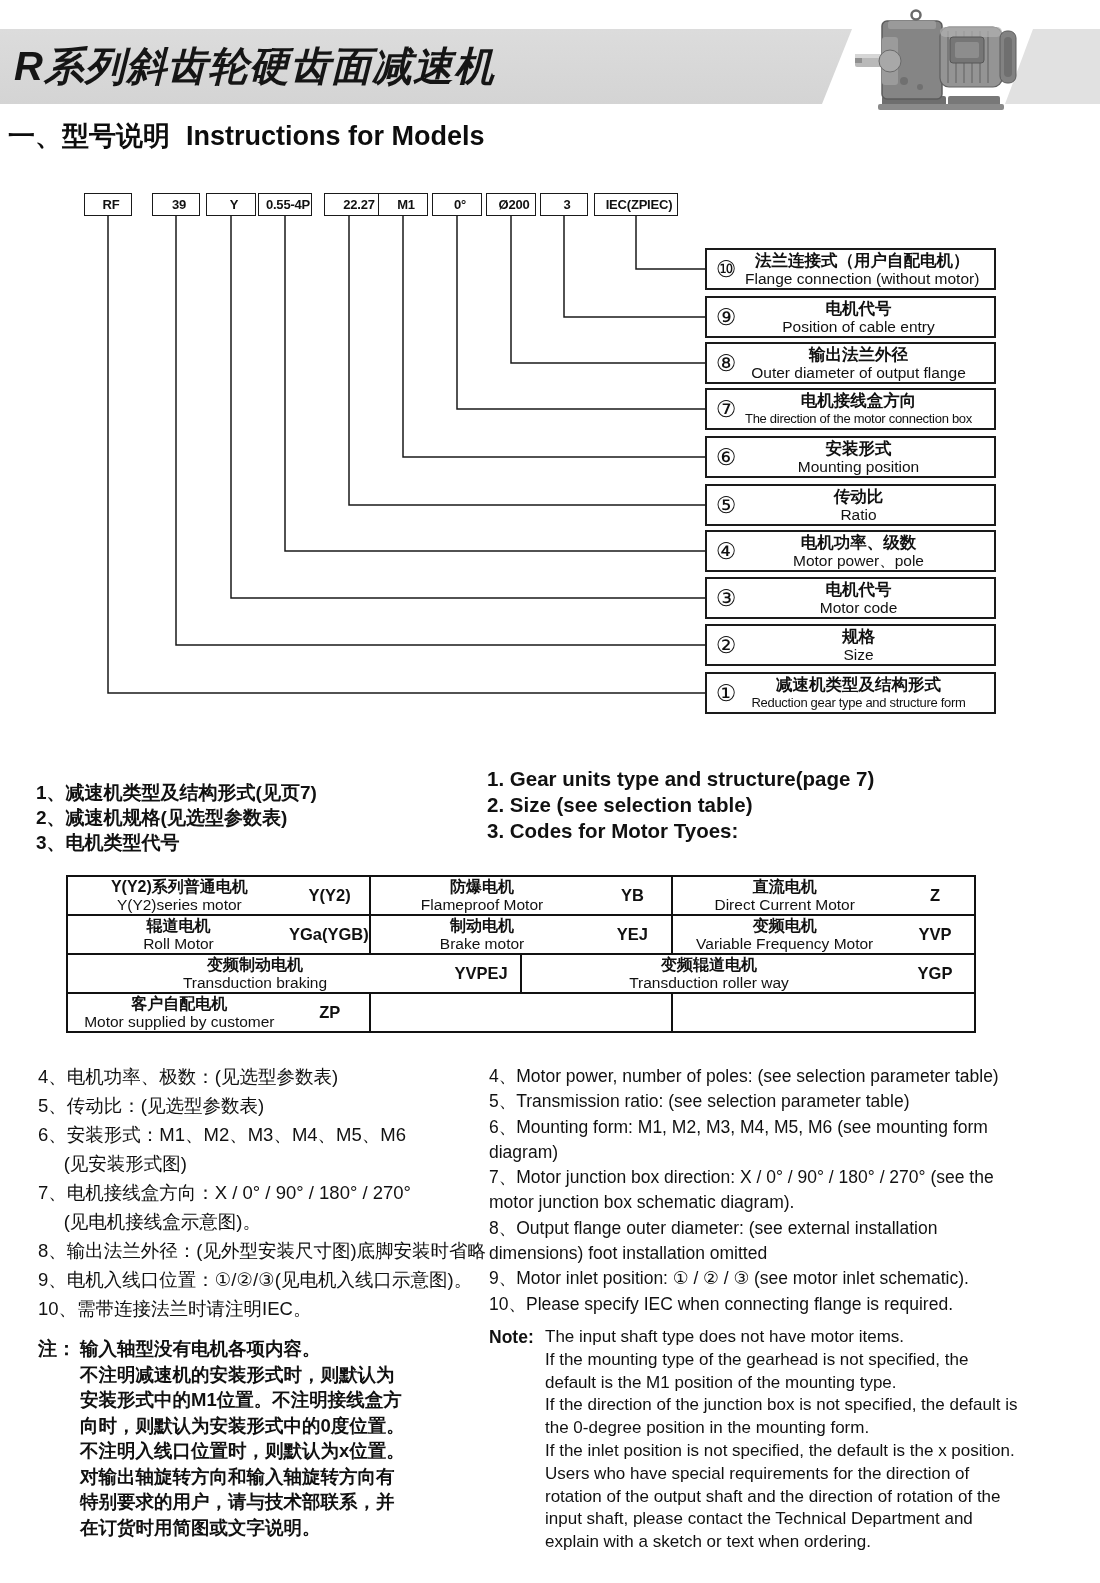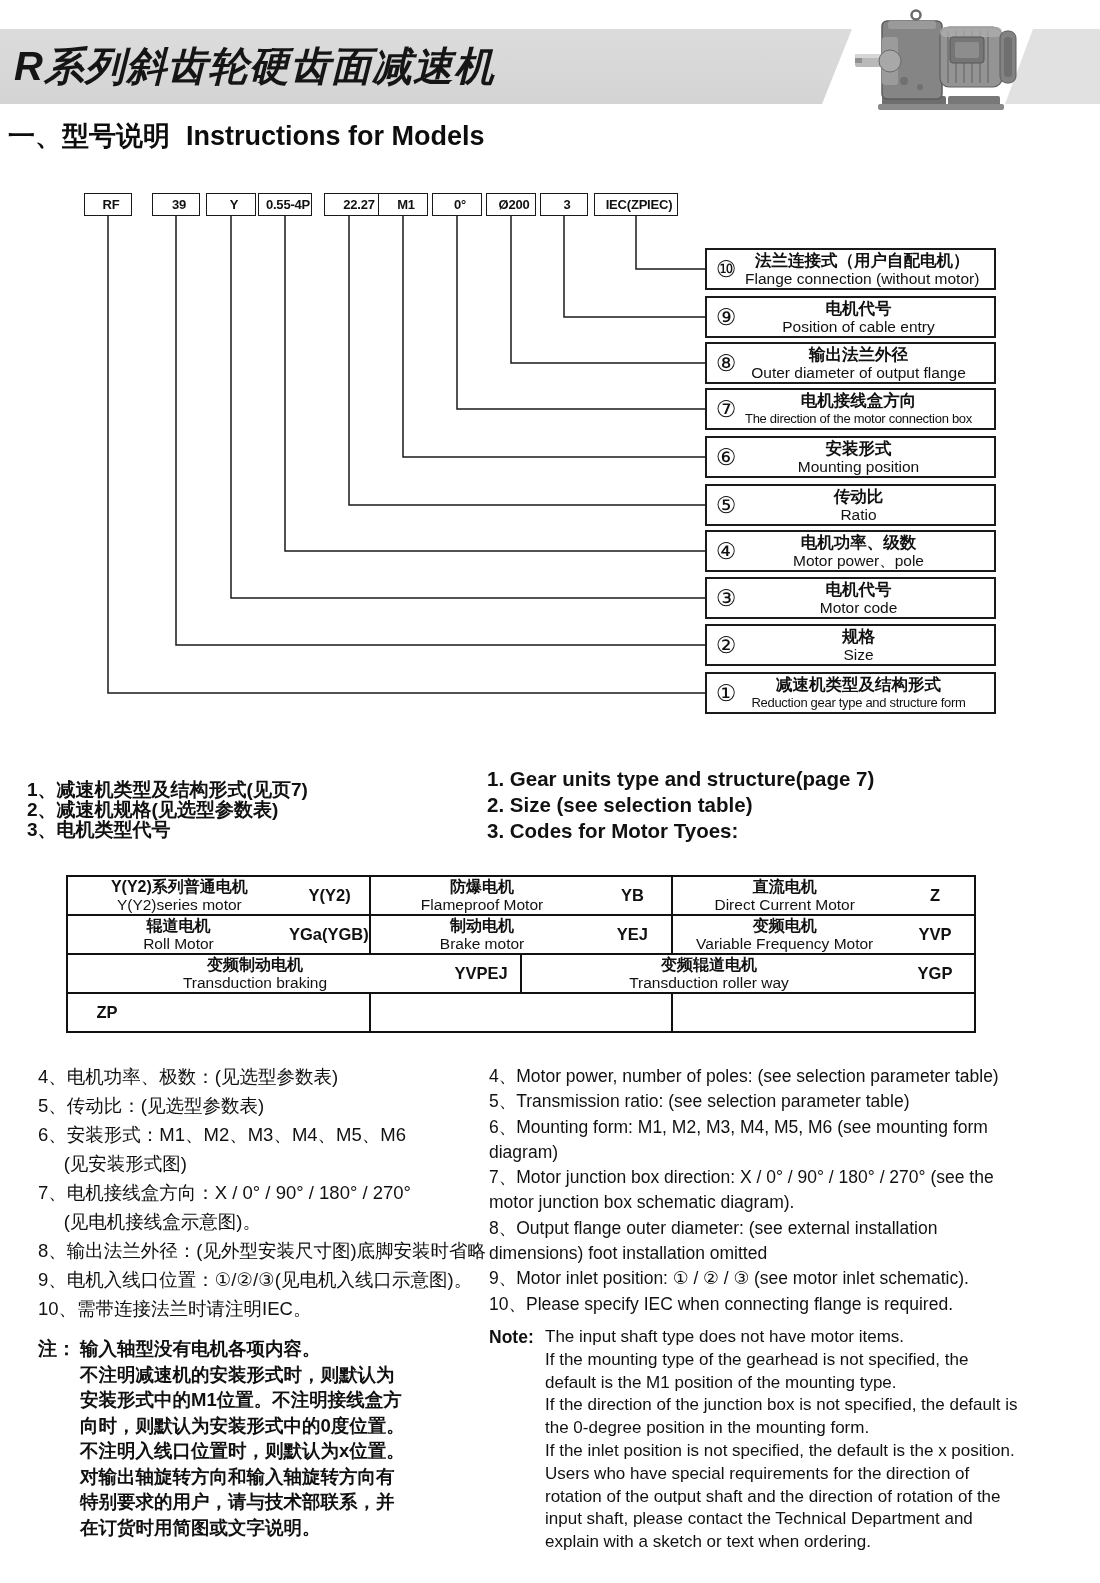--- a/index.html
+++ b/index.html
@@ -42,21 +42,21 @@
     position:absolute; left:705px; width:291px; height:42px; box-sizing:border-box;
     border:2px solid #1a1a1a; background:#fff;
     display:flex; align-items:center;
   }
   .lnum { width:38px; flex:0 0 38px; text-align:center; font-size:23px; line-height:1; }
   .ltxt { flex:1; display:flex; flex-direction:column; align-items:center; justify-content:center; padding-right:22px; }
   .lcn { font-size:16.5px; font-weight:bold; line-height:19px; white-space:nowrap; }
   .len { font-size:15.5px; line-height:18px; white-space:nowrap; }
   .en-tight { font-size:13px; letter-spacing:-0.3px; }
   
-  .intro-cn { position:absolute; left:27px; top:780px; font-size:19px; font-weight:bold; line-height:20px; white-space:pre; }
+  .intro-cn { position:absolute; left:36px; top:780px; font-size:19px; font-weight:bold; line-height:25px; white-space:pre; }
   .intro-en { position:absolute; left:487px; top:766px; font-size:20.5px; font-weight:bold; line-height:26px; white-space:pre; }
   
   .mtable { position:absolute; left:66px; top:875px; width:910px; box-sizing:border-box; border:2px solid #111; background:#fff; }
   .mrow { display:flex; border-bottom:2px solid #111; height:37px; }
   .mrow:last-child { border-bottom:none; }
   .mcell { flex:1; border-right:2px solid #111; display:flex; align-items:center; overflow:hidden; }
   .mcell:last-child { border-right:none; }
   .mlbl { flex:1; display:flex; flex-direction:column; align-items:center; justify-content:center; }
   .mlbl .tcn { font-size:16px; font-weight:bold; line-height:18px; white-space:nowrap; }
   .mlbl .ten { font-size:15.5px; line-height:17px; white-space:nowrap; }
@@ -283,20 +283,24 @@
       <div class="mcell">
         <div class="mlbl">
             <div class="tcn">变频辊道电机</div>
             <div class="ten">Transduction roller way</div>
           </div>
         <div class="mcode">YGP</div>
       </div>
     </div>
     <div class="mrow">
       <div class="mcell">
+        <div class="mlbl">
+            <div class="tcn">客户自配电机</div>
+            <div class="ten">Motor supplied by customer</div>
+          </div>
         <div class="mcode">ZP</div>
       </div>
       <div class="mcell">
         <div class="mlbl">
             <div class="tcn"></div>
             <div class="ten"></div>
           </div>
         <div class="mcode"></div>
       </div>
       <div class="mcell">

